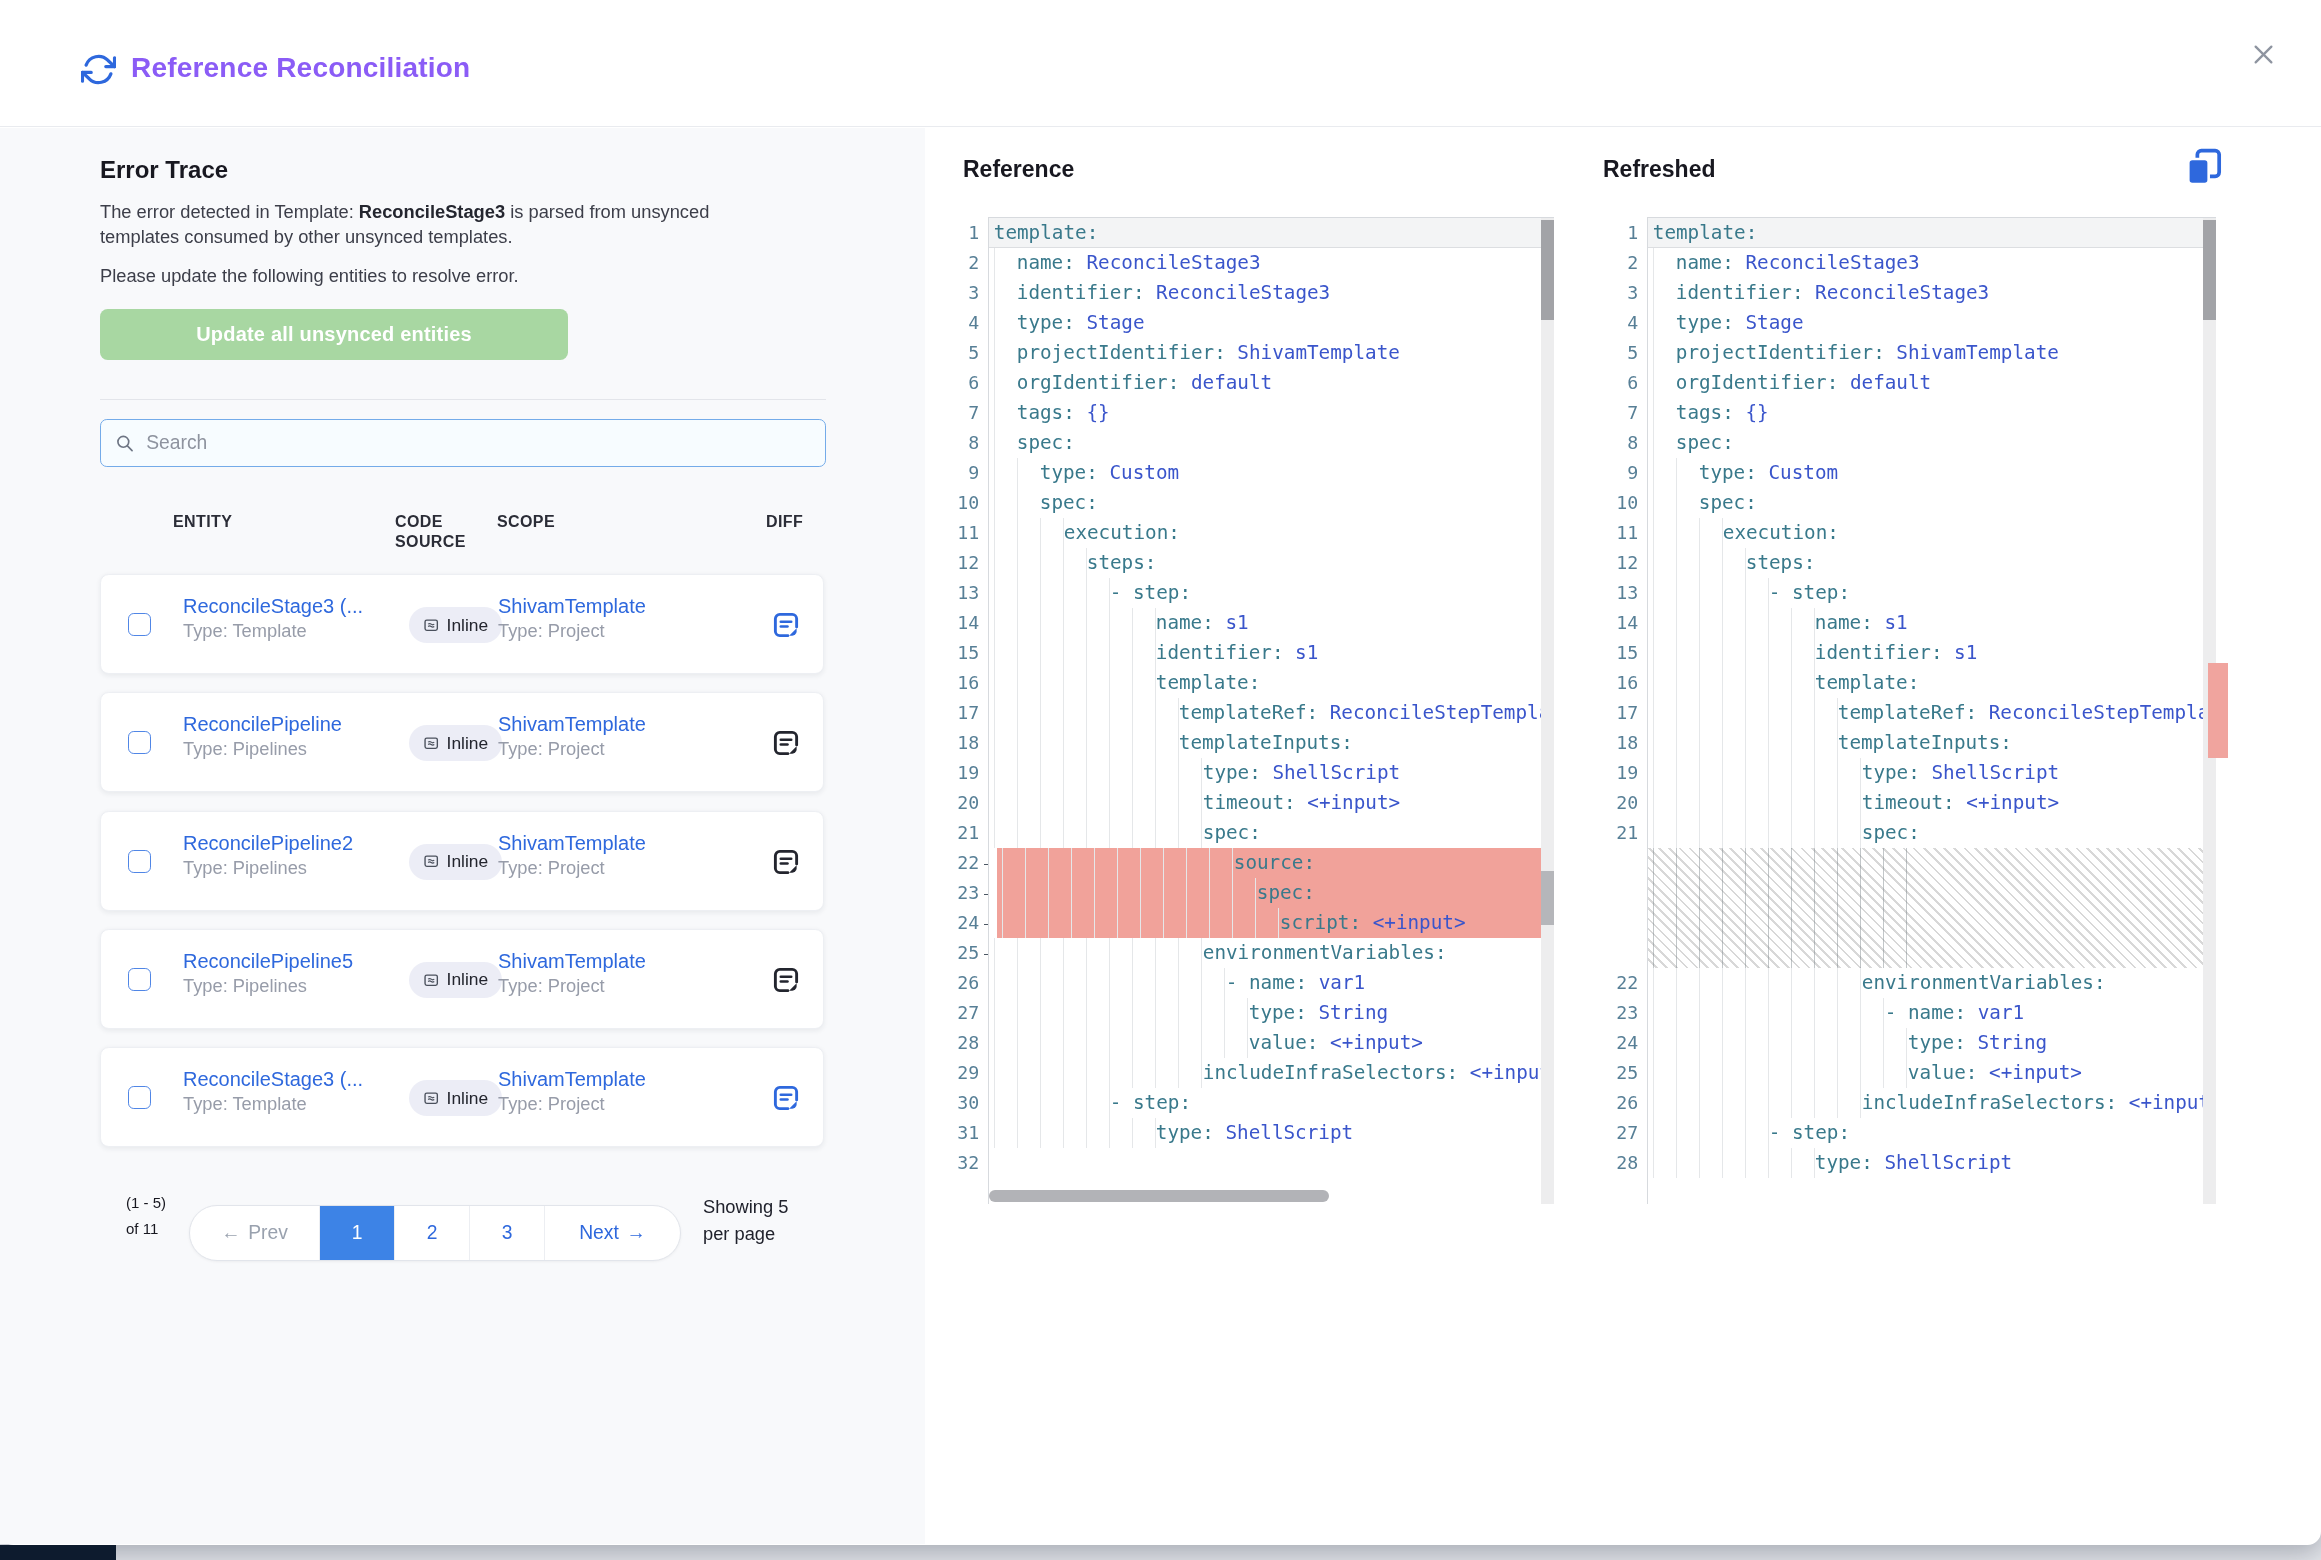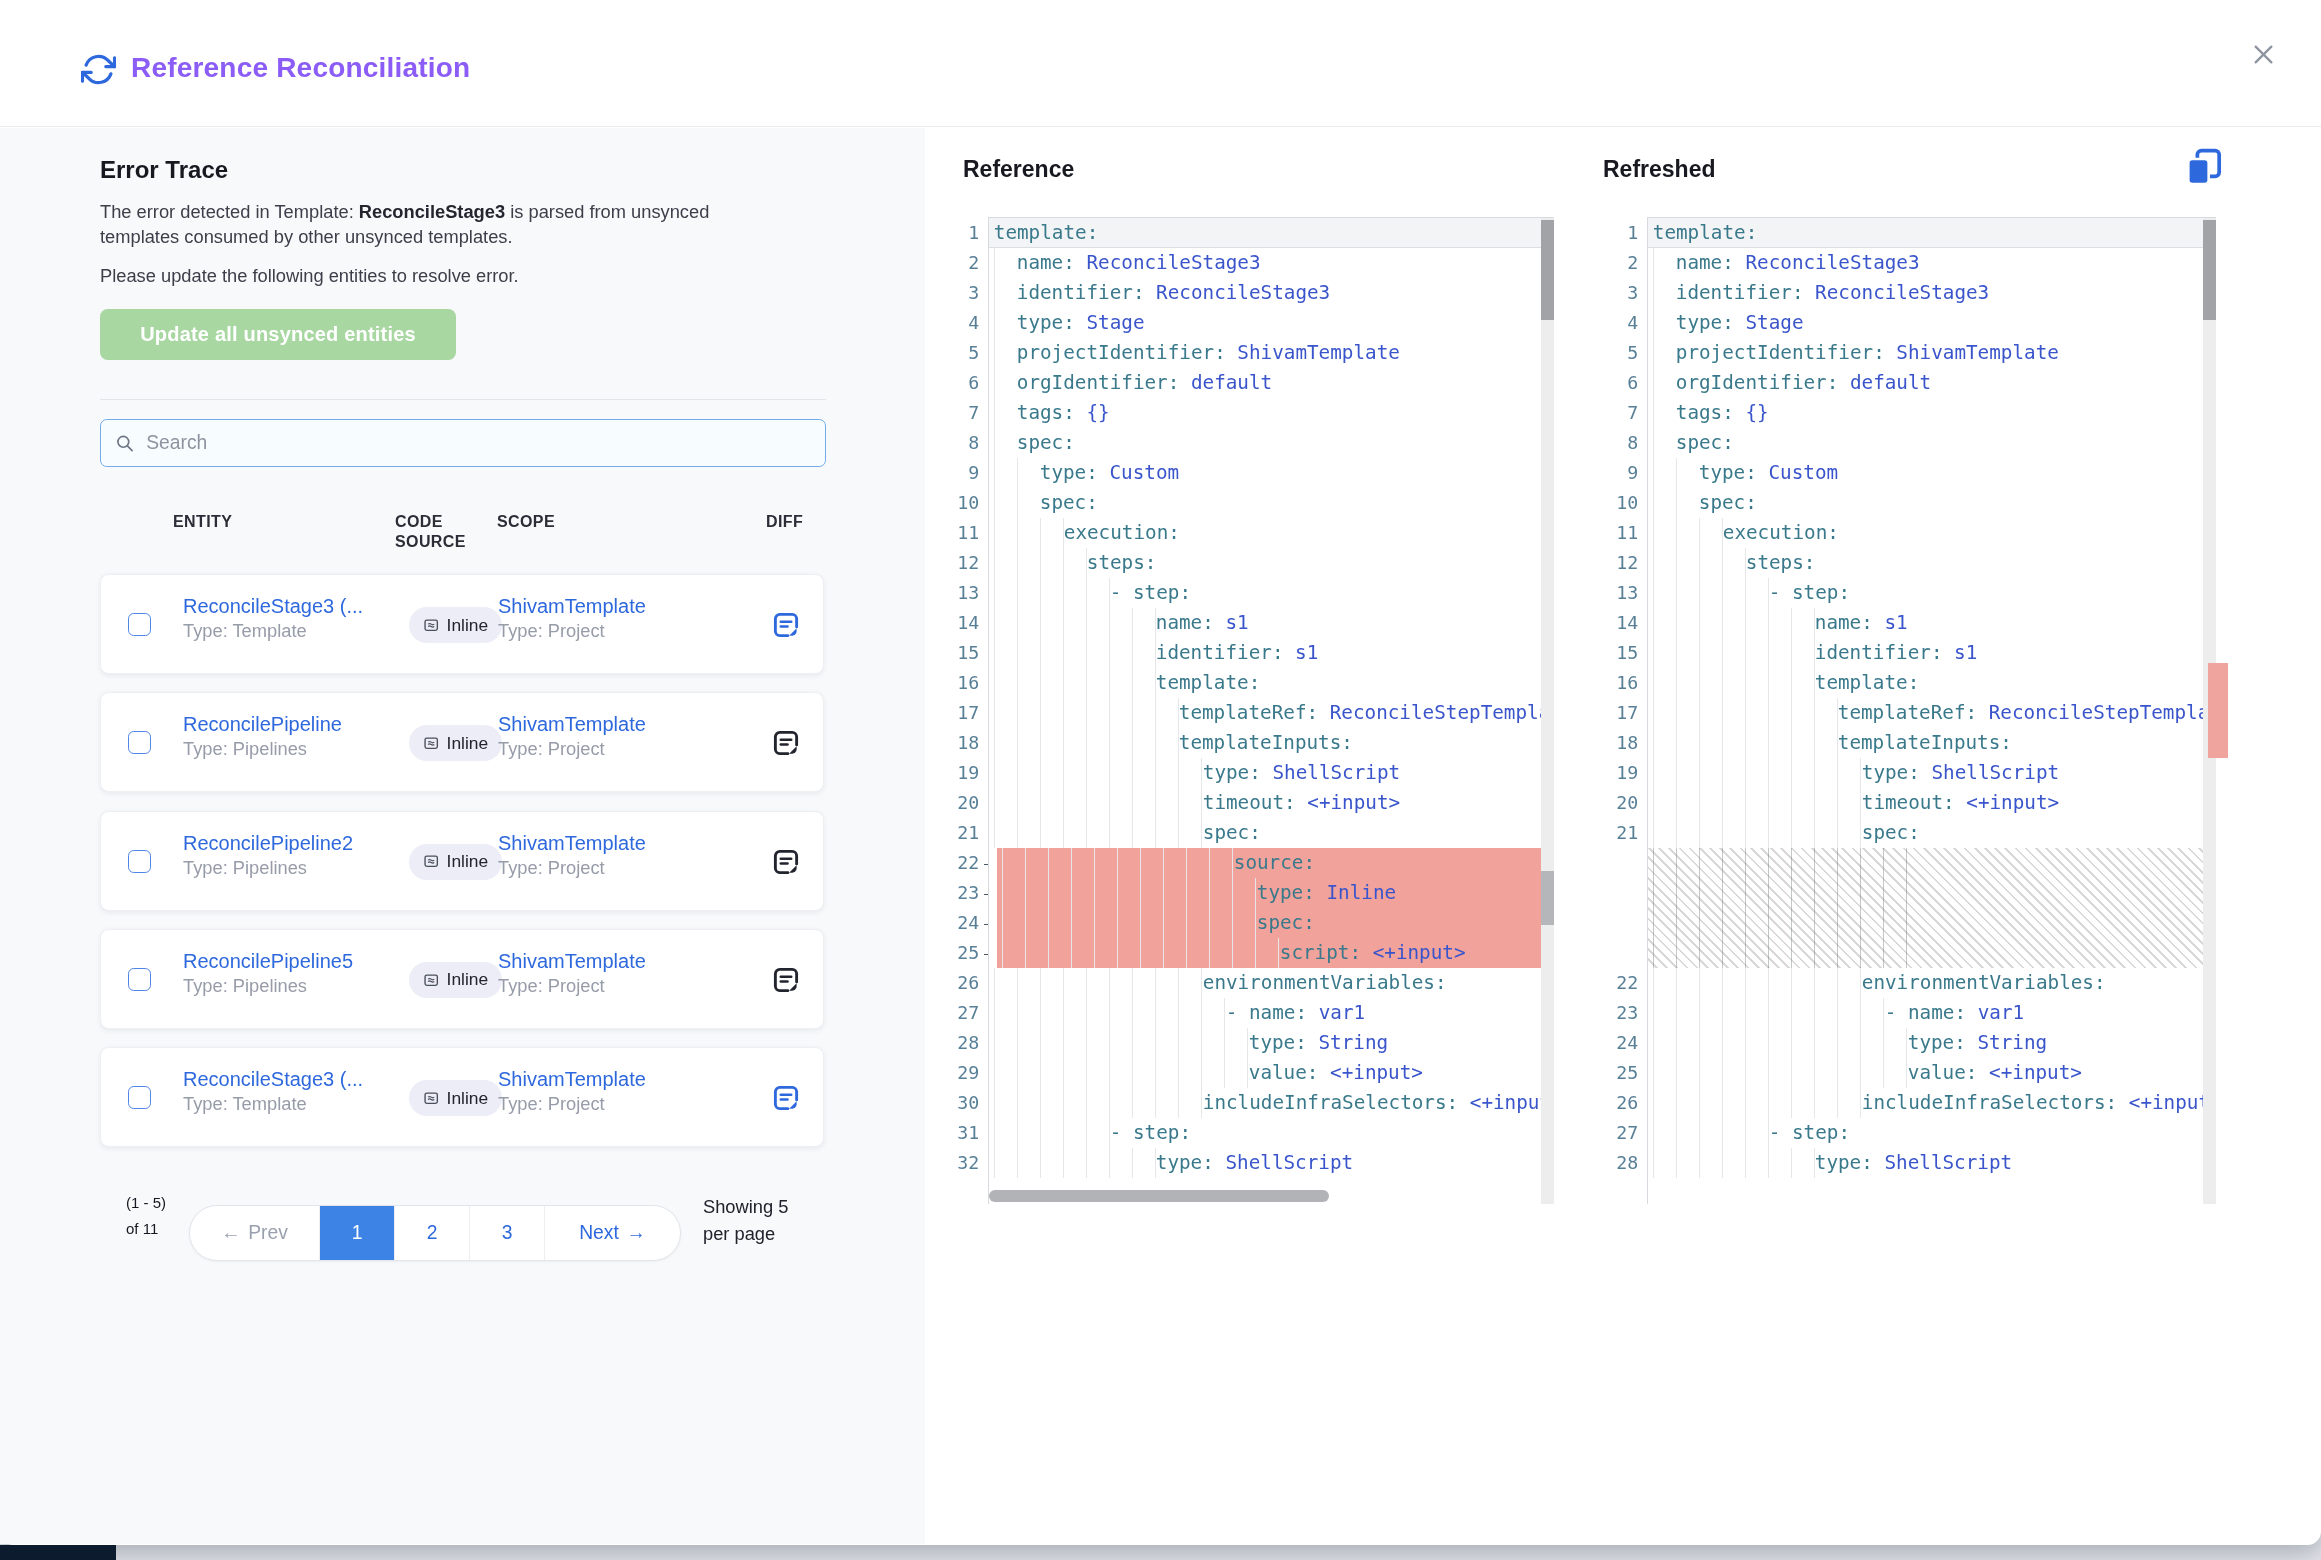--- a/index.html
+++ b/index.html
@@ -16,21 +16,21 @@
   .refresh-ic{position:absolute;left:81px;top:52px;width:35px;height:35px;}
   .title{position:absolute;left:131px;top:52px;font-size:28px;font-weight:700;color:#8b5cf6;letter-spacing:0.2px;}
   .close-ic{position:absolute;left:2250px;top:41px;width:27px;height:27px;cursor:pointer;}
 
   
   .leftpane{position:absolute;left:0;top:128px;width:925px;height:1416px;background:#f8f9fb;}
   .et-head{position:absolute;left:100px;top:156px;font-size:24px;font-weight:700;color:#181820;}
   .et-p1{position:absolute;left:100px;top:199px;width:676px;font-size:18.3px;line-height:25px;color:#3c3e49;}
   .et-p1 b{color:#24262f;}
   .et-p2{position:absolute;left:100px;top:263px;width:676px;font-size:18.3px;line-height:25px;color:#3c3e49;}
-  .greenbtn{position:absolute;left:100px;top:309px;width:356px;height:51px;background:var(--green);
+  .greenbtn{position:absolute;left:100px;top:309px;width:468px;height:51px;background:var(--green);
     color:#fff;font-family:"Liberation Sans",sans-serif;font-size:20px;font-weight:700;border:none;border-radius:7.7px;letter-spacing:0.2px;}
   .divider{position:absolute;left:100px;top:399px;width:726px;height:1px;background:#e3e5ea;}
   .search{position:absolute;left:100px;top:419px;width:726px;height:48px;border:1.9px solid var(--searchBorder);
     border-radius:6.8px;background:#f7fcff;box-sizing:border-box;display:flex;align-items:center;padding:0 13.5px;gap:9.7px;}
   .search input{border:none;background:transparent;outline:none;font-size:19.3px;color:#30323c;width:100%;font-family:Liberation Sans, sans-serif;}
   .search input::placeholder{color:#8e939f;}
 
   
   .th{position:absolute;font-size:16px;font-weight:700;color:#2b2d37;letter-spacing:0.4px;line-height:20px;}
   .th-entity{left:173px;top:512px;}
@@ -354,21 +354,20 @@
           <div class="cl"><span class="ind" style="width: 116px;"></span><span class="t-d">- </span><span class="t-k">step:</span></div>
           <div class="cl"><span class="ind" style="width: 162px;"></span><span class="t-k">name:</span><span class="t-v"> s1</span></div>
           <div class="cl"><span class="ind" style="width: 162px;"></span><span class="t-k">identifier:</span><span class="t-v"> s1</span></div>
           <div class="cl"><span class="ind" style="width: 162px;"></span><span class="t-k">template:</span></div>
           <div class="cl"><span class="ind" style="width: 185px;"></span><span class="t-k">templateRef:</span><span class="t-v"> ReconcileStepTemplate</span></div>
           <div class="cl"><span class="ind" style="width: 185px;"></span><span class="t-k">templateInputs:</span></div>
           <div class="cl"><span class="ind" style="width: 209px;"></span><span class="t-k">type:</span><span class="t-v"> ShellScript</span></div>
           <div class="cl"><span class="ind" style="width: 209px;"></span><span class="t-k">timeout:</span><span class="t-v"> &lt;+input&gt;</span></div>
           <div class="cl"><span class="ind" style="width: 209px;"></span><span class="t-k">spec:</span></div>
           <div class="cl red"><span class="ind" style="width: 232px;"></span><span class="t-k">source:</span></div>
-          <div class="cl red"><span class="ind" style="width: 255px;"></span><span class="t-k">type:</span><span class="t-v"> Inline</span></div>
           <div class="cl red"><span class="ind" style="width: 255px;"></span><span class="t-k">spec:</span></div>
           <div class="cl red"><span class="ind" style="width: 278px;"></span><span class="t-k">script:</span><span class="t-v"> &lt;+input&gt;</span></div>
           <div class="cl"><span class="ind" style="width: 209px;"></span><span class="t-k">environmentVariables:</span></div>
           <div class="cl"><span class="ind" style="width: 232px;"></span><span class="t-d">- </span><span class="t-k">name:</span><span class="t-v"> var1</span></div>
           <div class="cl"><span class="ind" style="width: 255px;"></span><span class="t-k">type:</span><span class="t-v"> String</span></div>
           <div class="cl"><span class="ind" style="width: 255px;"></span><span class="t-k">value:</span><span class="t-v"> &lt;+input&gt;</span></div>
           <div class="cl"><span class="ind" style="width: 209px;"></span><span class="t-k">includeInfraSelectors:</span><span class="t-v"> &lt;+input&gt;</span></div>
           <div class="cl"><span class="ind" style="width: 116px;"></span><span class="t-d">- </span><span class="t-k">step:</span></div>
           <div class="cl"><span class="ind" style="width: 162px;"></span><span class="t-k">type:</span><span class="t-v"> ShellScript</span></div>
         </div>

